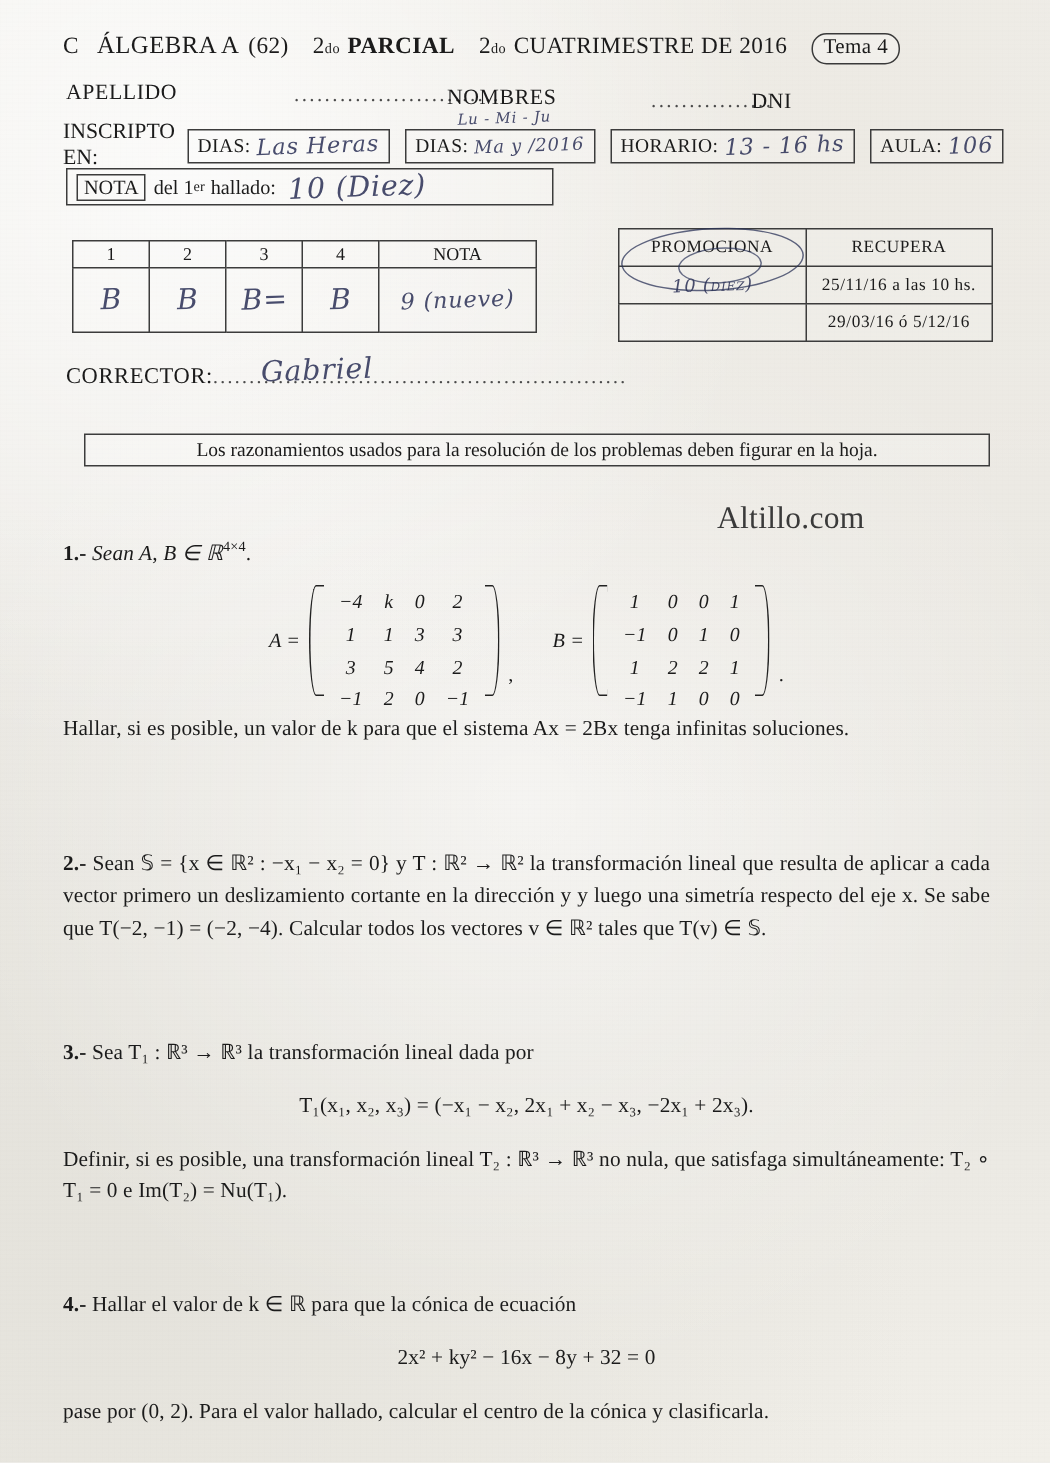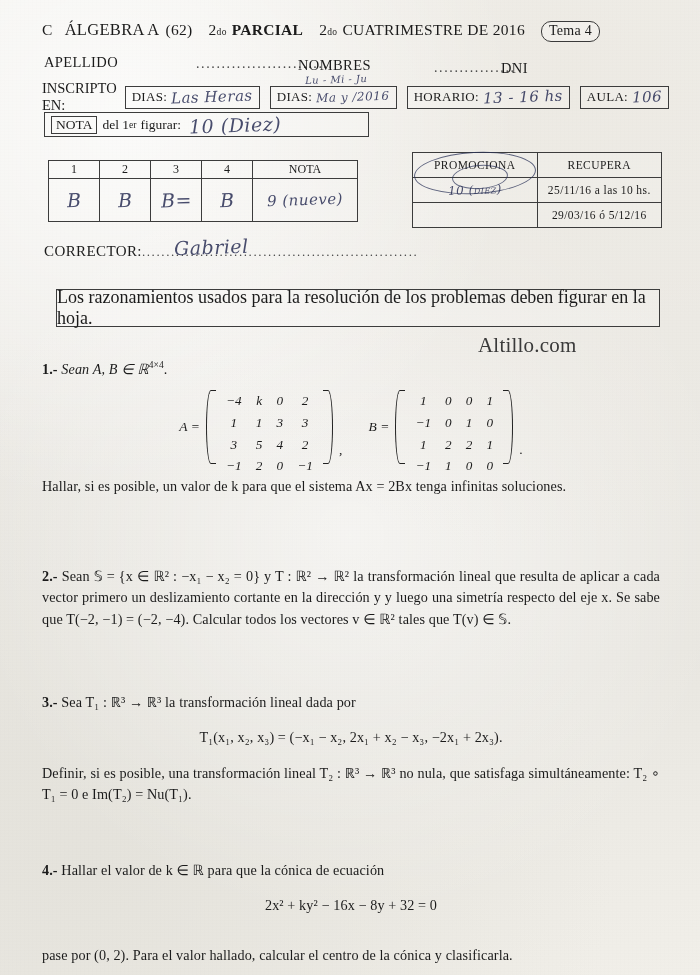--- a/index.html
+++ b/index.html
@@ -198,27 +198,27 @@
     font-size: 15px;
     letter-spacing: .4px;
   }
 
   
   .banner {
     position: absolute;
     left: 56px;
     top: 289px;
     width: 604px;
-    height: 38px;
+    height: 22px;
     border: 1px solid #3c3c3c;
     box-sizing: border-box;
     display: flex;
     align-items: center;
     justify-content: center;
-    font-size: 18px;
+    font-size: 13px;
     background: rgba(255,255,255,0.2);
   }
 
   
   .watermark {
     position: absolute;
     left: 478px;
     top: 333px;
     font-size: 21px;
     color: #3a3a3a;
@@ -326,21 +326,21 @@
     <span class="cellbox">
       <span class="lbl-in smallcaps">AULA:</span>
       <span class="hw md" style="margin-left:4px;">106</span>
     </span>
   </div>
 
   <div class="nota-box">
     <span class="smallcaps" style="border:1px solid #3c3c3c; padding:0 4px; font-size:13.5px;">NOTA</span>
     <span style="margin-left:5px; font-size:13.5px;">del 1</span>
       <span class="sup">er</span>
-    <span style="margin-left:4px; font-size:13.5px;">figurar:</span>
+    <span style="margin-left:4px; font-size:13.5px;">hallado:</span>
     <span class="hw lg" style="margin-left:8px;">10  (Diez)</span>
   </div>
 
   <table class="gtable">
     <tbody>
         <tr class="hrow">
       <td style="width:48px">1</td>
       <td style="width:48px">2</td>
       <td style="width:48px">3</td>
       <td style="width:48px">4</td>
@@ -467,17 +467,17 @@
   <div class="prob" style="left:42px; top:692px; width:618px;">
     <b>3.-</b>
     <span>Sea T₁ : ℝ³ → ℝ³ la transformación lineal dada por</span>
     <div class="eq" style="margin-top:14px; margin-bottom:14px;">T₁(x₁, x₂, x₃) = (−x₁ − x₂, 2x₁ + x₂ − x₃, −2x₁ + 2x₃).</div>
     <div>Definir, si es posible, una transformación lineal T₂ : ℝ³ → ℝ³ no nula, que satisfaga simultáneamente: T₂ ∘ T₁ = 0 e Im(T₂) = Nu(T₁).</div>
   </div>
 
   <div class="prob" style="left:42px; top:860px; width:618px;">
     <b>4.-</b>
     <span>Hallar el valor de k ∈ ℝ para que la cónica de ecuación</span>
-    <div class="eq" style="margin-top:14px; margin-bottom:28px;">2x² + ky² − 16x − 8y + 32 = 0</div>
+    <div class="eq" style="margin-top:14px; margin-bottom:14px;">2x² + ky² − 16x − 8y + 32 = 0</div>
     <div>pase por (0, 2). Para el valor hallado, calcular el centro de la cónica y clasificarla.</div>
   </div>
 
 </div>
 
 </body></html>

